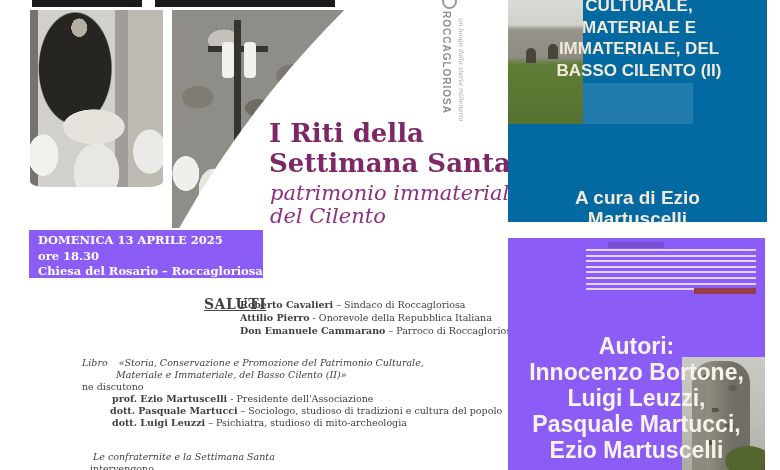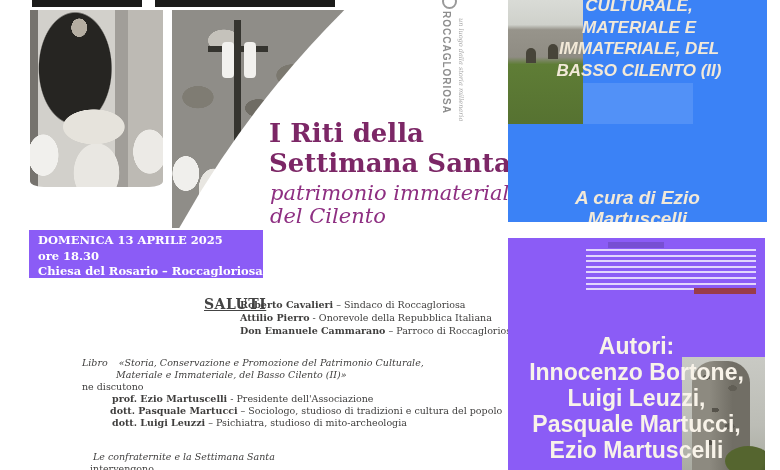--- a/index.html
+++ b/index.html
@@ -58,21 +58,21 @@
   .body-txt{font-size:9.5px;color:#3f3e3d;}
   .bold{font-weight:bold;}
   .it{font-style:italic;}
   .saluti-head{left:204px;top:296px;font-size:14px;font-weight:bold;letter-spacing:.5px;color:#444;text-decoration:underline;}
   .speakers{left:240px;top:299px;line-height:12.8px;}
   .spk-name{font-weight:bold;margin-right:3px;}
 
   .row{position:absolute;white-space:nowrap;}
 
   
-  .cover-top{left:508px;top:0;width:259px;height:222px;background:#3b82f6;overflow:hidden;font-style:italic;}
+  .cover-top{left:508px;top:0;width:259px;height:222px;background:#0369a1;overflow:hidden;}
   .cover-bottom{left:508px;top:238px;width:257px;height:232px;background:#8b5cf6;overflow:hidden;}
   .castle-photo{position:absolute;left:0;top:0;width:75px;height:124px;
     background:linear-gradient(180deg,#d9dbd6 0%,#cfd1cb 20%,#97948b 24%,#8f8c83 46%,#5f7d36 52%,#567231 100%);}
   .castle-arch{position:absolute;width:10px;height:15px;background:#474439;border-radius:5px 5px 0 0;}
   .lighter-panel{position:absolute;left:75px;top:83px;width:110px;height:41px;background:rgba(255,255,255,.12);}
   .cover-title{position:absolute;left:20px;top:-5px;width:222px;text-align:center;
     font-family:"Liberation Sans",sans-serif;font-weight:bold;font-size:17px;line-height:21.5px;color:#f2e9d8;}
   .curator{position:absolute;left:0;top:187px;width:100%;text-align:center;
     font-family:"Liberation Sans",sans-serif;font-weight:bold;font-size:19px;line-height:21px;color:#f2e9d8;}
 

